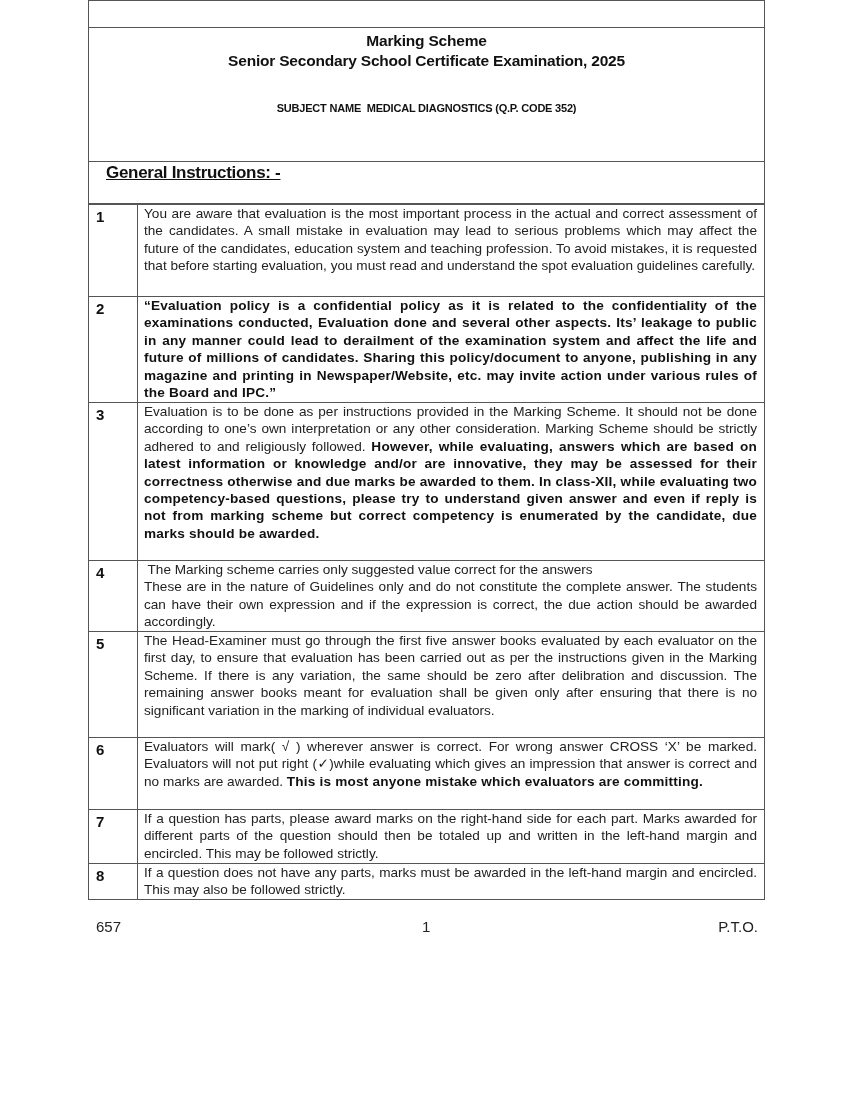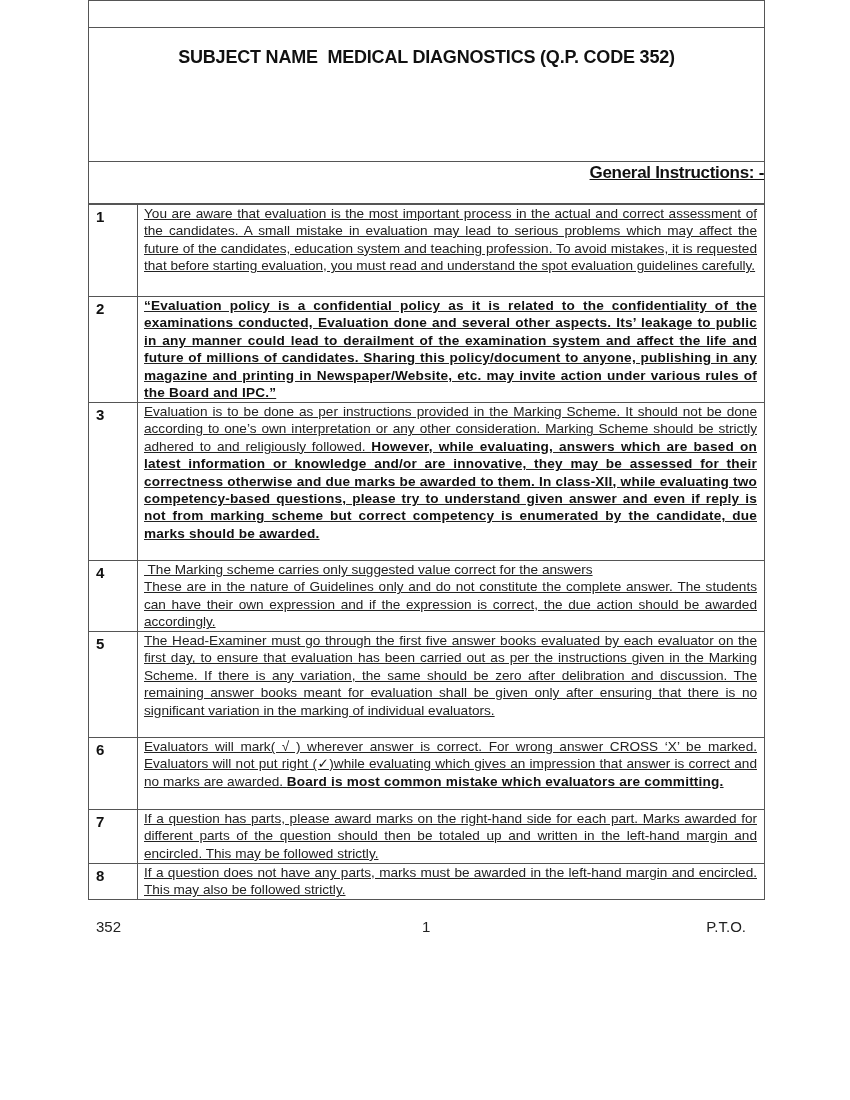--- a/index.html
+++ b/index.html
@@ -2,40 +2,42 @@
 <html><head>
 <meta charset="utf-8">
 <style>
   html, body { margin: 0; padding: 0; background: #ffffff; }
   body { width: 850px; height: 1100px; position: relative; font-family: "Liberation Sans", sans-serif; color: #111; }
   .page { position: absolute; left: 88px; top: 0; width: 677px; }
   .box { border: 1.5px solid #555; border-top: none; box-sizing: border-box; }
   .toprow { height: 28px; border: 1.5px solid #555; border-top: 1.5px solid #555; box-sizing: border-box; }
   .header { height: 134px; text-align: center; padding-top: 3px; }
   .header .line { font-weight: bold; font-size: 15.5px; line-height: 19.5px; letter-spacing: -0.2px; }
-  .header .subject { font-weight: bold; font-size: 18px; margin-top: 16px; letter-spacing: -0.2px; }
-  .gi { height: 42px; padding-left: 17px; text-align: right; }
+  .header .subject { font-weight: bold; font-size: 11px; margin-top: 32px; letter-spacing: -0.2px; }
+  .gi { height: 42px; padding-left: 17px; }
   .gi span { font-weight: bold; font-size: 17px; text-decoration: underline; display: inline-block; margin-top: 1px; letter-spacing: -0.3px; }
   table { border-collapse: collapse; width: 677px; margin-top: 0; }
   td { border: 1.5px solid #555; vertical-align: top; font-size: 13.6px; line-height: 17.4px; }
   td.num { width: 41px; font-weight: bold; font-size: 15px; padding: 3px 0 0 7px; }
-  td.txt { padding: 0 7px 0 6px; text-align: justify; color: #222; text-decoration: underline; }
+  td.txt { padding: 0 7px 0 6px; text-align: justify; color: #222; }
   .b { font-weight: bold; color: #111; letter-spacing: 0.2px; }
   .footer { position: absolute; top: 918px; left: 96px; width: 662px; font-size: 15px; color: #222; }
   .footer .l { position: absolute; left: 0; }
   .footer .c { position: absolute; left: 326px; }
-  .footer .r { position: absolute; right: 12px; }
+  .footer .r { position: absolute; right: 0; }
 </style>
 </head>
 <body>
 
 <div class="page">
   <div class="toprow"></div>
 
   <div class="box header">
+    <div class="line">Marking Scheme</div>
+    <div class="line">Senior Secondary School Certificate Examination, 2025</div>
     <div class="subject"><span style="white-space:pre">SUBJECT NAME  MEDICAL DIAGNOSTICS (Q.P. CODE 352)</span></div>
   </div>
 
   <div class="box gi">
     <span>General Instructions: -</span>
   </div>
 
   <table>
     <tbody>
         <tr style="height:92px">
@@ -56,31 +58,31 @@
             <div style="white-space:pre"> The Marking scheme carries only suggested value correct for the answers</div>
             <div>These are in the nature of Guidelines only and do not constitute the complete answer. The students can have their own expression and if the expression is correct, the due action should be awarded accordingly.</div>
           </td>
     </tr>
     <tr style="height:106px">
       <td class="num">5</td>
       <td class="txt"><span>The Head-Examiner must go through the first five answer books evaluated by each evaluator on the first day, to ensure that evaluation has been carried out as per the instructions given in the Marking Scheme. If there is any variation, the same should be zero after delibration and discussion. The remaining answer books meant for evaluation shall be given only after ensuring that there is no significant variation in the marking of individual evaluators.</span></td>
     </tr>
     <tr style="height:72px">
       <td class="num">6</td>
-      <td class="txt"><span>Evaluators will mark( √ ) wherever answer is correct. For wrong answer CROSS ‘X’ be marked. Evaluators will not put right (✓)while evaluating which gives an impression that answer is correct and no marks are awarded. </span><span class="b">Board is most common mistake which evaluators are committing.</span></td>
+      <td class="txt"><span>Evaluators will mark( √ ) wherever answer is correct. For wrong answer CROSS ‘X’ be marked. Evaluators will not put right (✓)while evaluating which gives an impression that answer is correct and no marks are awarded. </span><span class="b">This is most anyone mistake which evaluators are committing.</span></td>
     </tr>
     <tr style="height:54px">
       <td class="num">7</td>
       <td class="txt"><span>If a question has parts, please award marks on the right-hand side for each part. Marks awarded for different parts of the question should then be totaled up and written in the left-hand margin and encircled. This may be followed strictly.</span></td>
     </tr>
     <tr style="height:36px">
       <td class="num">8</td>
       <td class="txt"><span>If a question does not have any parts, marks must be awarded in the left-hand margin and encircled. This may also be followed strictly.</span></td>
     </tr>
   </tbody>
     </table>
 </div>
 
 <div class="footer">
-  <span class="l">352</span>
+  <span class="l">657</span>
   <span class="c">1</span>
   <span class="r">P.T.O.</span>
 </div>
 
 </body></html>

